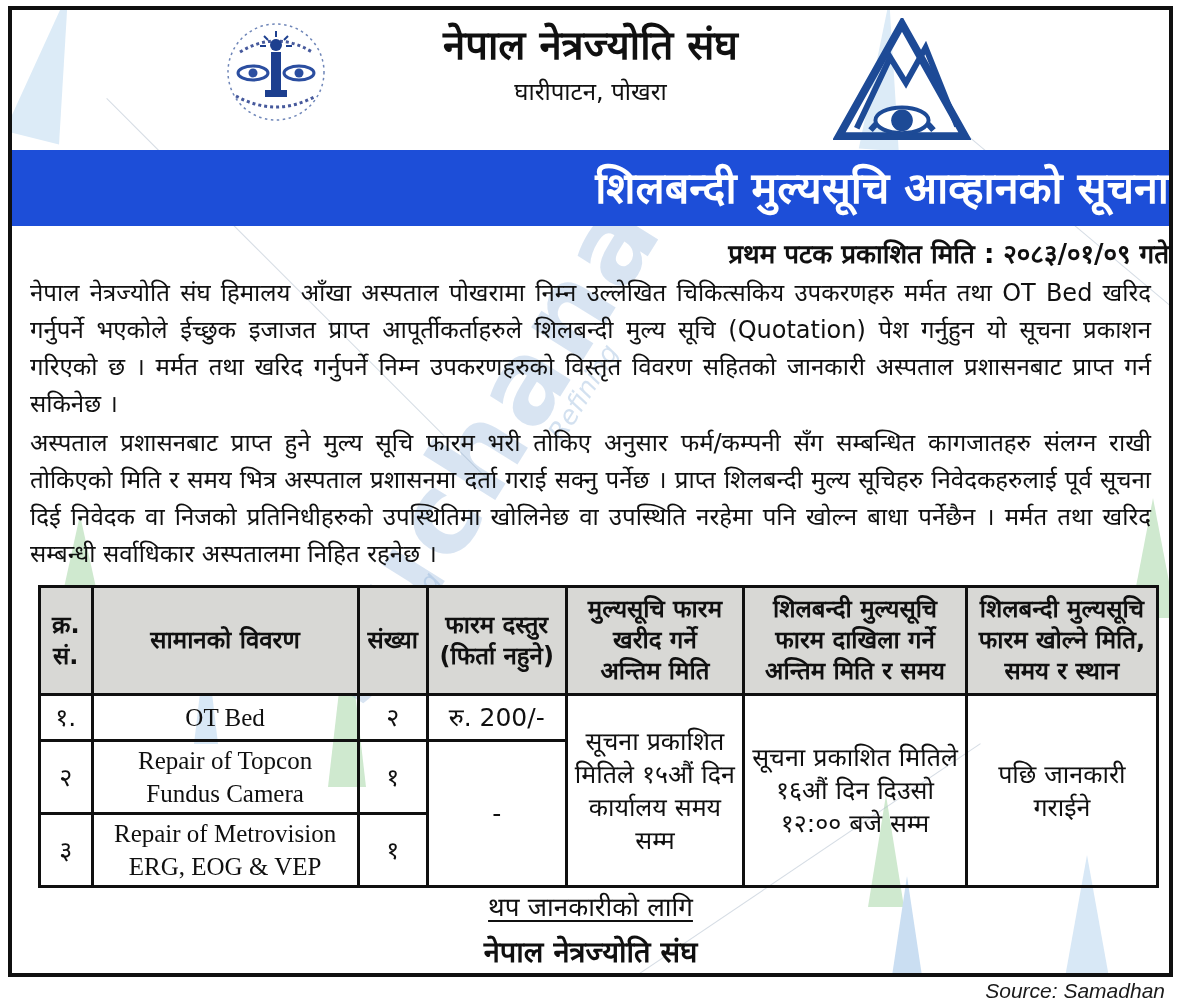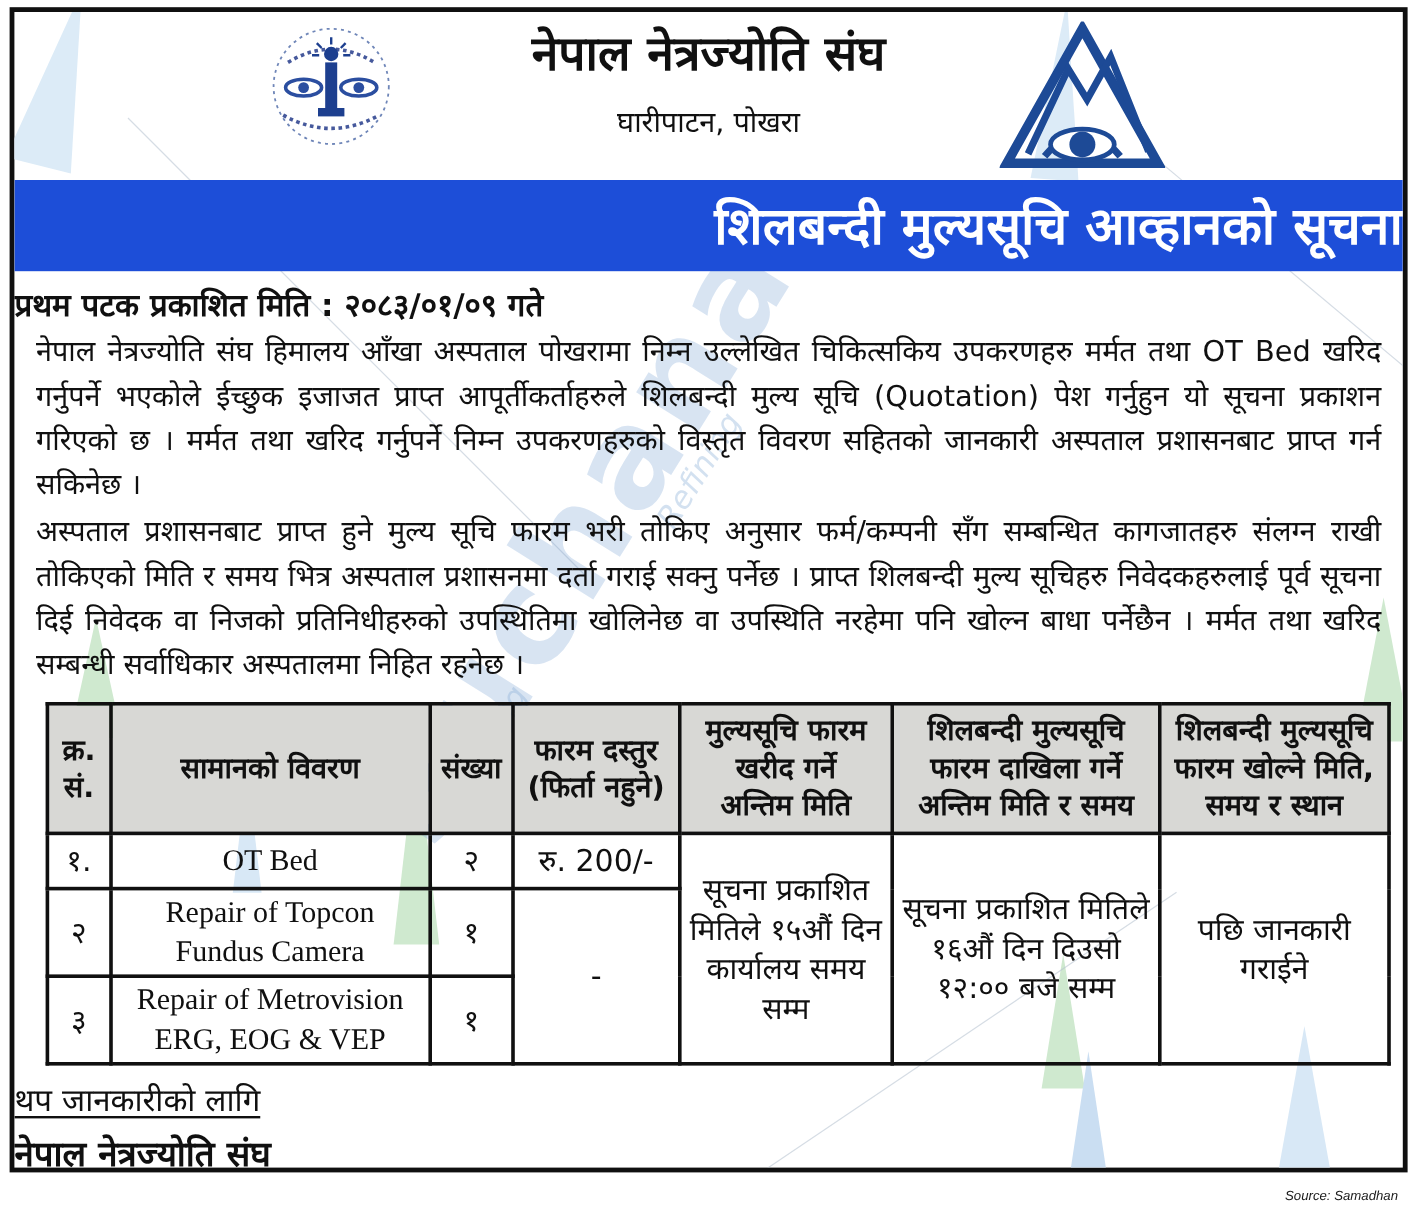--- a/index.html
+++ b/index.html
@@ -24,47 +24,47 @@
     position:absolute; transform:rotate(-58deg); transform-origin:0 0;
     font-size:26px; font-style:italic; color:rgba(140,175,215,0.38); white-space:nowrap;
   }
   .diag { position:absolute; height:1px; background:rgba(178,192,206,0.55); transform-origin:0 0; }
   
   .content { position:relative; z-index:1; }
   .hdr { position:relative; height:140px; }
   .hdr-center { text-align:center; padding-top:12px; }
   .hdr-org  { font-size:40px; font-weight:bold; line-height:46px; }
   .hdr-hosp { font-size:46px; font-weight:bold; line-height:52px; }
-  .hdr-addr { font-size:24px; margin-top:16px; }
+  .hdr-addr { font-size:24px; margin-top:6px; }
   .emblem  { position:absolute; left:208px; top:8px; }
   .trilogo { position:absolute; right:198px; top:8px; }
   .banner {
     background:#1d4ed8; color:#ffffff; text-align:right;
     font-size:43px; font-weight:bold; padding:7px 0 10px 0;
   }
-  .pubdate { text-align:left; font-weight:bold; font-size:26px; margin:9px 0 4px 0; }
+  .pubdate { text-align:right; font-weight:bold; font-size:26px; margin:9px 0 4px 0; }
   .para { margin:2px 18px 0 18px; font-size:24px; line-height:37px; text-align:justify; }
   
   table.tender { border-collapse:collapse; table-layout:fixed; width:calc(100% - 36px); margin:12px 18px 0 26px; }
   .tender th, .tender td { border:3px solid #101010; text-align:center; vertical-align:middle; overflow:hidden; }
   .tender th {
     background:#d8d8d5; font-weight:bold; font-size:24px; line-height:31px;
     white-space:pre-line; padding:6px 3px;
   }
   .tender thead tr { height:98px; }
   .tender td { font-size:25px; line-height:33px; padding:2px 6px; }
   .r1 { height:46px; } .r2 { height:64px; } .r3 { height:64px; }
   .serif { font-family:Liberation Serif, serif; font-size:27px; line-height:31px; }
   .cell-span { font-size:25px; line-height:36px; }
   
-  .foot { text-align:left; margin-top:10px; }
+  .foot { text-align:center; }
   .f-more  { font-size:26px; text-decoration:underline; text-underline-offset:4px; display:inline-block; }
   .f-org   { font-size:29px; font-weight:bold; margin-top:7px; }
   .source {
-    position:absolute; right:16px; bottom:1px; font-size:11px; font-style:italic;
+    position:absolute; right:16px; bottom:1px; font-size:21px; font-style:italic;
     color:#1a1a1a; font-family:"Liberation Sans", sans-serif;
   }
 </style>
 </head>
 <body>
 
 <div class="frame">
 
   <div class="wm-layer">
     <div class="tri" style="left:10px; top:-20px; border-left:28px solid transparent; border-right:28px solid transparent; border-bottom:150px solid #dcebf7; transform:rotate(14deg);"></div>

